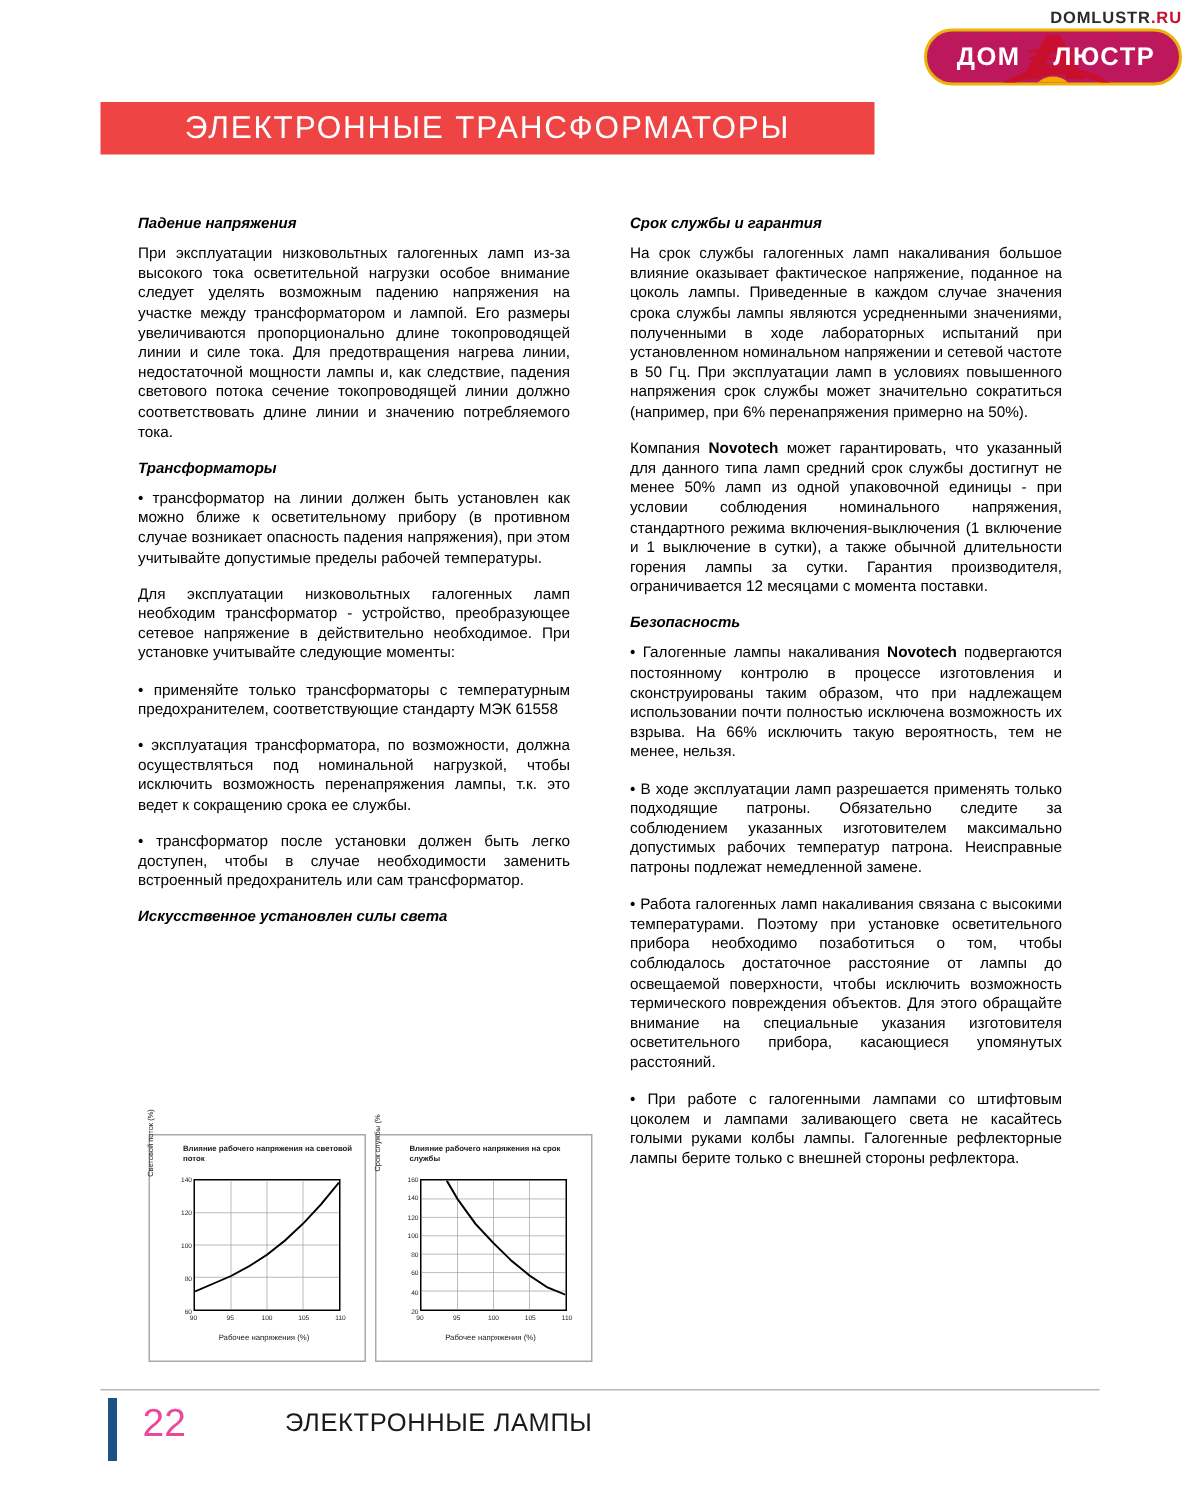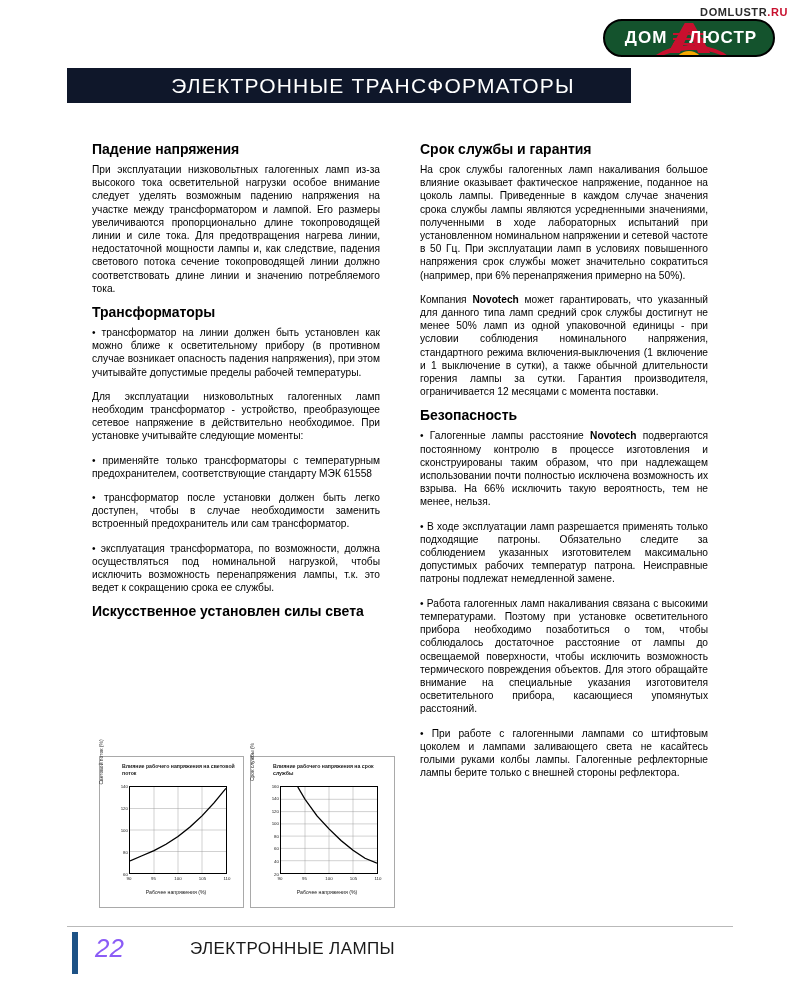--- a/index.html
+++ b/index.html
@@ -11,22 +11,22 @@
   .page{position:relative;width:800px;height:1000px;background:#fff;}
 
   
   .logo-wrap{position:absolute;top:6px;right:12px;width:172px;height:52px;}
   .logo-domain{
     position:absolute;top:0;right:0;font-size:11px;letter-spacing:.6px;
     font-weight:bold;color:#2b2b2b;font-family:"Liberation Sans",sans-serif;
   }
   .logo-domain .ru{color:#c8102e;}
   .logo-badge{
-    position:absolute;top:13px;right:13px;width:172px;height:38px;
-    background:#14532d;border:2px solid #000000;border-radius:19px;
+    position:absolute;top:13px;right:0;width:172px;height:38px;
+    background:#be185d;border:2px solid #eab308;border-radius:19px;
     box-sizing:border-box;overflow:hidden;
   }
   .logo-badge .txt{
     position:absolute;top:7px;left:0;width:172px;text-align:center;
     color:#ffffff;font-weight:bold;font-size:17px;letter-spacing:1px;
     font-family:"Liberation Sans",sans-serif;
   }
   .logo-badge .txt span{display:inline-block;}
   .logo-badge .gapL{width:22px;}
   .lamp{
@@ -44,37 +44,37 @@
   }
   .sweep{
     position:absolute;left:50%;top:24px;margin-left:-48px;width:96px;height:26px;
     border-top:5px solid #c8102e;border-radius:50%/100% 100% 0 0;
     transform:rotate(-3deg);
   }
 
   
   .banner{
     position:absolute;left:67px;top:68px;width:516px;height:35px;
-    background:#0f172a;
-    padding-left:48px;
+    background:#ef4444;
   }
   .banner h1{
     margin:0;color:#ffffff;font-size:21px;font-weight:normal;
     letter-spacing:1.2px;line-height:35px;text-align:center;
     font-family:"Liberation Sans",sans-serif;
   }
 
   
   .col{position:absolute;top:143px;width:288px;}
   .col-left{left:92px;}
   .col-right{left:420px;}
 
   h2.sec{
-    font-size:14px;font-weight:bold;margin:0 0 7px 0;line-height:13px;
-    font-family:"Liberation Sans",sans-serif;
+    font-size:10px;font-weight:bold;margin:0 0 7px 0;line-height:13px;
+    font-family:"Liberation Sans",sans-serif;
+    font-style:italic;
   }
   p.body{
     font-size:10.2px;line-height:13.2px;margin:0 0 11px 0;
     text-align:justify;text-justify:inter-word;
     font-family:"Liberation Sans",sans-serif;
   }
   p.body b{font-weight:bold;}
 
   
   .charts{position:absolute;left:99px;top:756px;display:flex;gap:6px;}
@@ -110,23 +110,22 @@
   .xtick-host{position:absolute;left:29px;top:119px;width:98px;height:9px;}
   .xtick{
     position:absolute;top:0;width:20px;margin-left:-10px;text-align:center;
     font-size:4.4px;color:#1a1a1a;font-family:"Liberation Sans",sans-serif;
   }
 
   
   .footer-rule{position:absolute;left:67px;top:926px;width:666px;height:1px;background:#b9b9b9;}
   .footer-bar{position:absolute;left:72px;top:932px;width:6px;height:42px;background:#1d5286;}
   .footer-page{
-    position:absolute;left:95px;top:933px;font-size:26px;color:#8b5cf6;
-    font-family:"Liberation Sans",sans-serif;
-    font-style:italic;
+    position:absolute;left:95px;top:933px;font-size:26px;color:#ec4899;
+    font-family:"Liberation Sans",sans-serif;
   }
   .footer-title{
     position:absolute;left:190px;top:939px;font-size:17px;color:#1a1a1a;
     letter-spacing:.4px;font-family:"Liberation Sans",sans-serif;
   }
 </style>
 </head>
 <body>
 
 <div class="page">
@@ -155,35 +154,35 @@
   </div>
 
   <div class="col col-left">
     <h2 class="sec">Падение напряжения</h2>
     <p class="body">При эксплуатации низковольтных галогенных ламп из-за высокого тока осветительной нагрузки особое внимание следует уделять возможным падению напряжения на участке между трансформатором и лампой. Его размеры увеличиваются пропорционально длине токопроводящей линии и силе тока. Для предотвращения нагрева линии, недостаточной мощности лампы и, как следствие, падения светового потока сечение токопроводящей линии должно соответствовать длине линии и значению потребляемого тока.</p>
 
     <h2 class="sec">Трансформаторы</h2>
     <p class="body">• трансформатор на линии должен быть установлен как можно ближе к осветительному прибору (в противном случае возникает опасность падения напряжения), при этом учитывайте допустимые пределы рабочей температуры.</p>
     <p class="body">Для эксплуатации низковольтных галогенных ламп необходим трансформатор - устройство, преобразующее сетевое напряжение в действительно необходимое. При установке учитывайте следующие моменты:</p>
     <p class="body">• применяйте только трансформаторы с температурным предохранителем, соответствующие стандарту МЭК 61558</p>
+    <p class="body">• эксплуатация трансформатора, по возможности, должна осуществляться под номинальной нагрузкой, чтобы исключить возможность перенапряжения лампы, т.к. это ведет к сокращению срока ее службы.</p>
     <p class="body">• трансформатор после установки должен быть легко доступен, чтобы в случае необходимости заменить встроенный предохранитель или сам трансформатор.</p>
-    <p class="body">• эксплуатация трансформатора, по возможности, должна осуществляться под номинальной нагрузкой, чтобы исключить возможность перенапряжения лампы, т.к. это ведет к сокращению срока ее службы.</p>
 
     <h2 class="sec">Искусственное установлен силы света</h2>
   </div>
 
   <div class="col col-right">
     <h2 class="sec">Срок службы и гарантия</h2>
     <p class="body">На срок службы галогенных ламп накаливания большое влияние оказывает фактическое напряжение, поданное на цоколь лампы. Приведенные в каждом случае значения срока службы лампы являются усредненными значениями, полученными в ходе лабораторных испытаний при установленном номинальном напряжении и сетевой частоте в 50 Гц. При эксплуатации ламп в условиях повышенного напряжения срок службы может значительно сократиться (например, при 6% перенапряжения примерно на 50%).</p>
 
     <p class="body"><span>Компания </span><b>Novotech</b><span> может гарантировать, что указанный для данного типа ламп средний срок службы достигнут не менее 50% ламп из одной упаковочной единицы - при условии соблюдения номинального напряжения, стандартного режима включения-выключения (1 включение и 1 выключение в сутки), а также обычной длительности горения лампы за сутки. Гарантия производителя, ограничивается 12 месяцами с момента поставки.</span></p>
 
     <h2 class="sec">Безопасность</h2>
 
-    <p class="body"><span>• Галогенные лампы расстояние </span><b>Novotech</b><span> подвергаются постоянному контролю в процессе изготовления и сконструированы таким образом, что при надлежащем использовании почти полностью исключена возможность их взрыва. На 66% исключить такую вероятность, тем не менее, нельзя.</span></p>
+    <p class="body"><span>• Галогенные лампы накаливания </span><b>Novotech</b><span> подвергаются постоянному контролю в процессе изготовления и сконструированы таким образом, что при надлежащем использовании почти полностью исключена возможность их взрыва. На 66% исключить такую вероятность, тем не менее, нельзя.</span></p>
 
     <p class="body">• В ходе эксплуатации ламп разрешается применять только подходящие патроны. Обязательно следите за соблюдением указанных изготовителем максимально допустимых рабочих температур патрона. Неисправные патроны подлежат немедленной замене.</p>
     <p class="body">• Работа галогенных ламп накаливания связана с высокими температурами. Поэтому при установке осветительного прибора необходимо позаботиться о том, чтобы соблюдалось достаточное расстояние от лампы до освещаемой поверхности, чтобы исключить возможность термического повреждения объектов. Для этого обращайте внимание на специальные указания изготовителя осветительного прибора, касающиеся упомянутых расстояний.</p>
     <p class="body">• При работе с галогенными лампами со штифтовым цоколем и лампами заливающего света не касайтесь голыми руками колбы лампы. Галогенные рефлекторные лампы берите только с внешней стороны рефлектора.</p>
   </div>
 
   <div class="charts">
 
     <div class="chart-box">
       <div class="chart-title">Влияние рабочего напряжения на световой поток</div>

